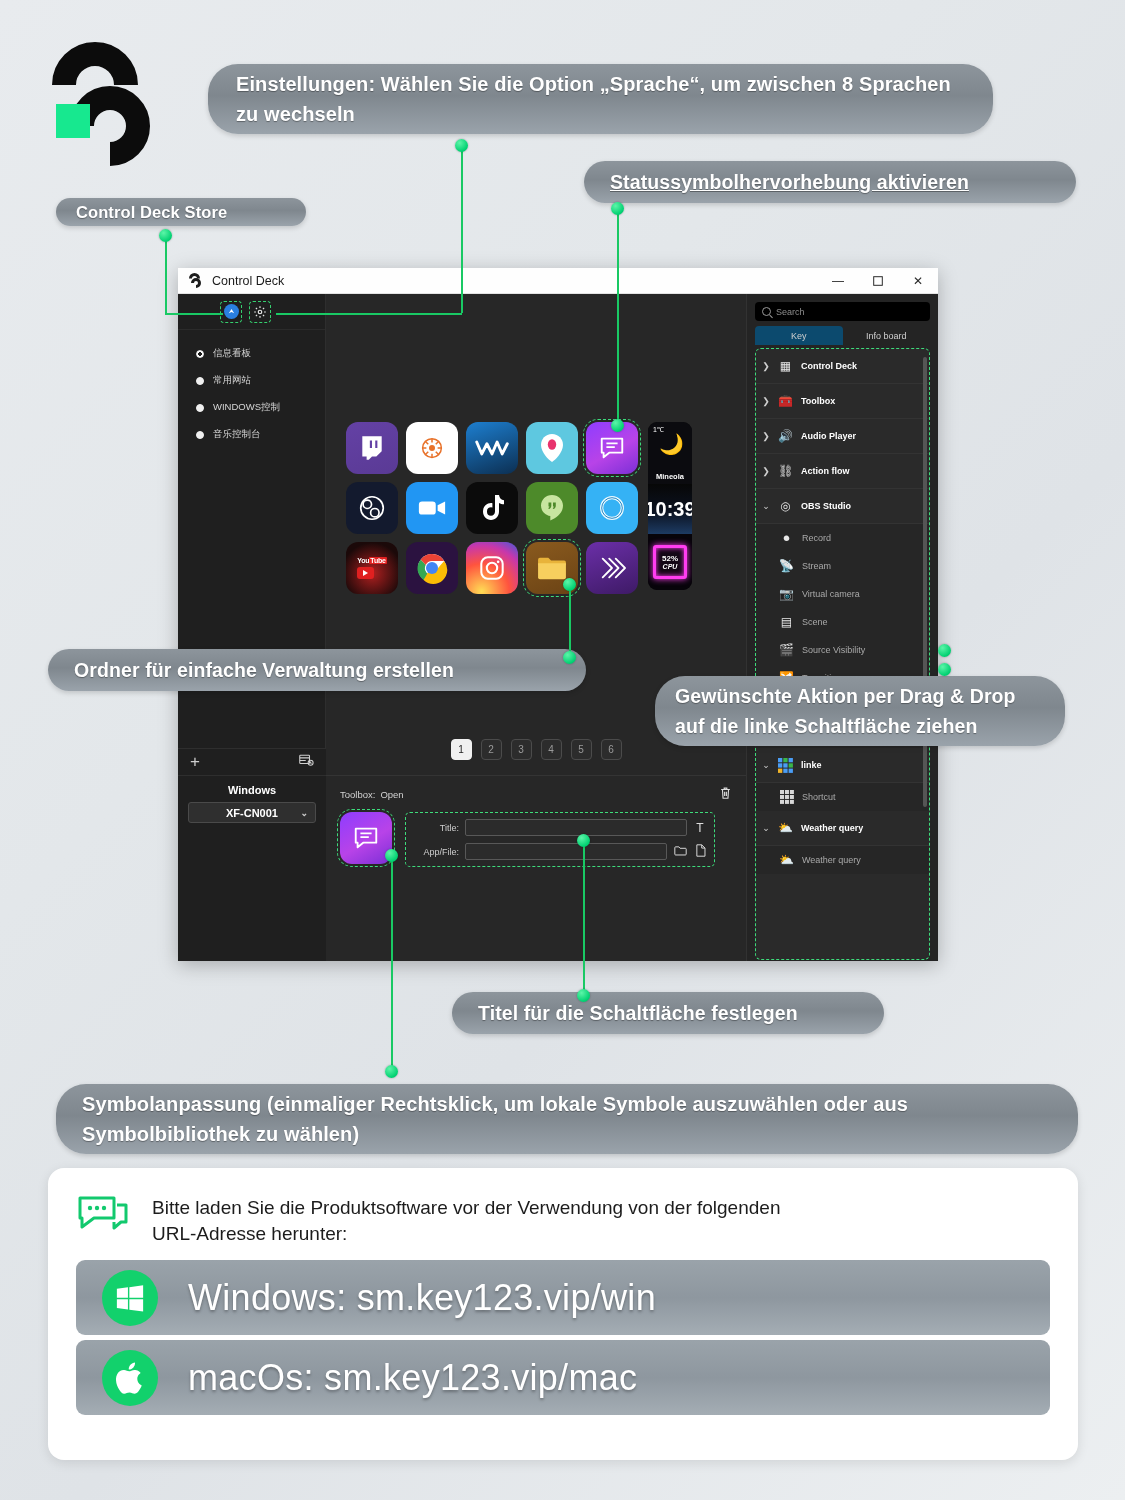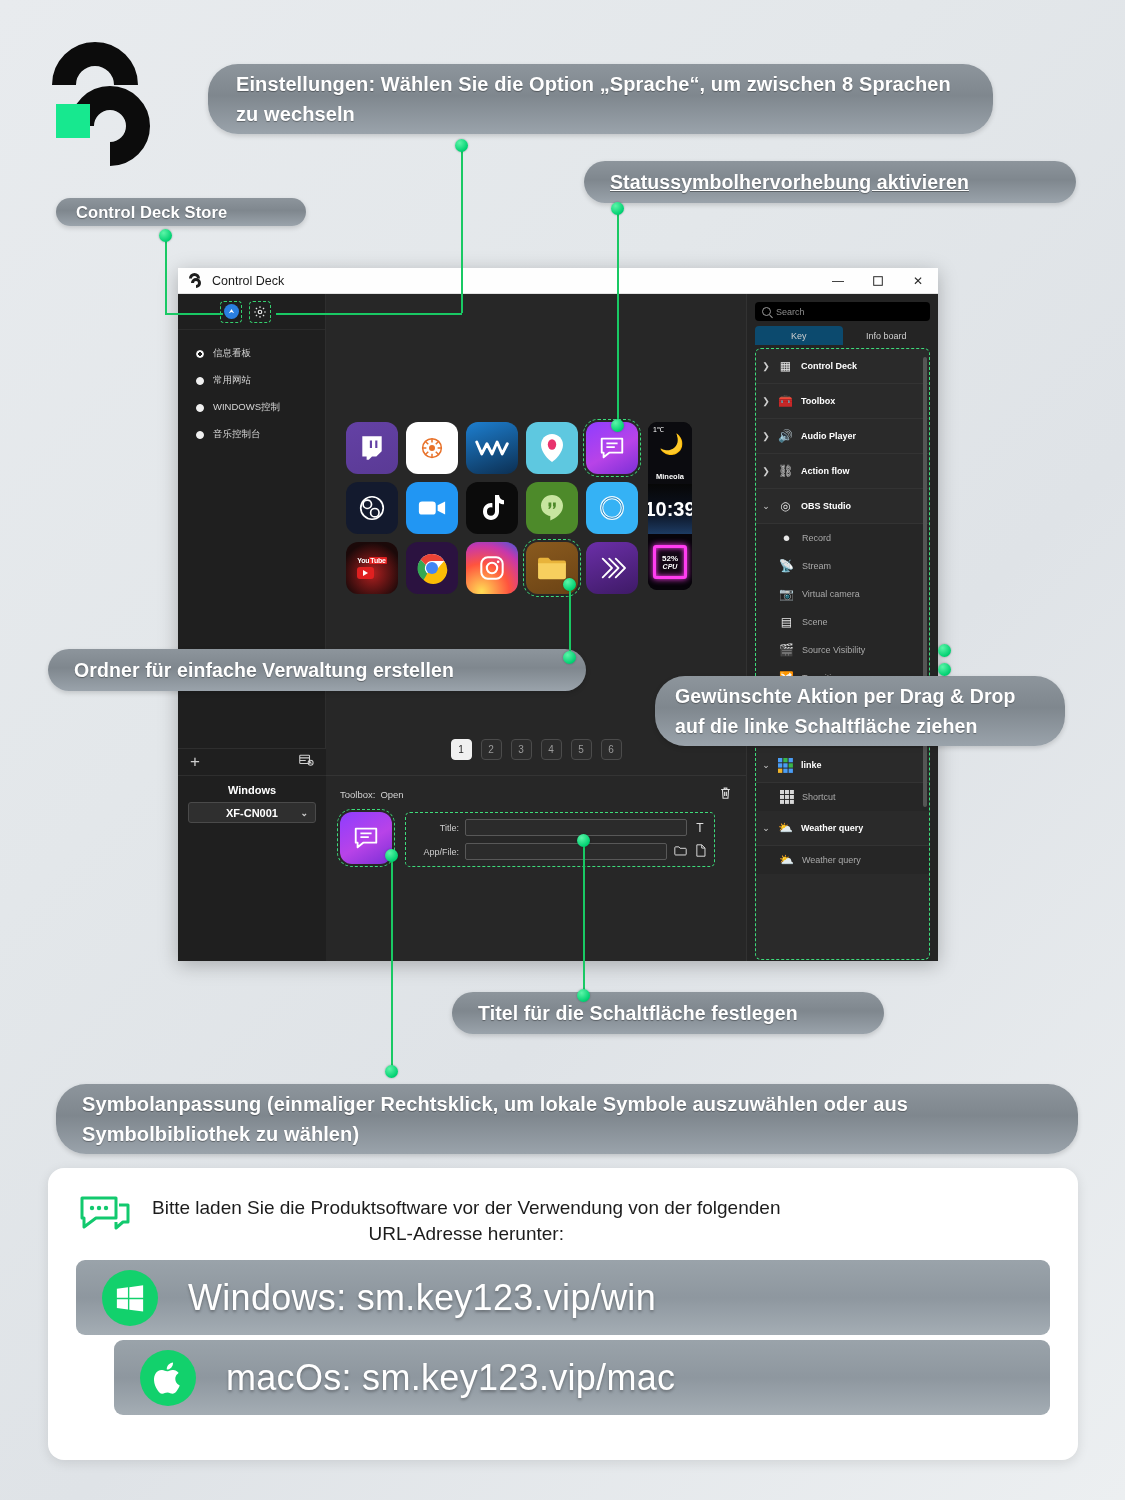--- a/index.html
+++ b/index.html
@@ -149,28 +149,28 @@
   .tr .tnm{ font-size:9px;font-weight:bold;color:#ffffff;}
   .tr.child{ height:28px;background:#262626;padding-left:22px;border-bottom:none;}
   .tr.child .tnm{ font-weight:normal;color:#a9a9a9;}
   #scrollbar{ position:absolute;right:2px;top:8px;width:4px;height:450px;background:#555;border-radius:2px;}
 
   
   #card{
     position:absolute;left:48px;top:1168px;width:1030px;height:292px;background:#ffffff;border-radius:16px;
     box-shadow:0 3px 12px rgba(0,0,0,.10);padding:24px 28px;
   }
-  #cardTop{ display:flex;gap:18px;align-items:flex-start;text-align:center;}
+  #cardTop{ display:flex;gap:18px;align-items:flex-start;}
   #cardTop .cicon{ width:58px;flex:0 0 58px;}
   #cardTop .ctext{ font-size:19px;line-height:26px;color:#1c1c1c;padding-top:3px;}
   .urlRow{
     margin-top:13px;height:75px;border-radius:9px;display:flex;align-items:center;padding-left:26px;gap:30px;
     background:linear-gradient(180deg,#9aa3aa 0%,#8e979f 50%,#a4adb4 100%);
   }
-  .urlRow.second{ margin-top:5px;margin-left:38px;}
+  .urlRow.second{ margin-top:5px;}
   .urlRow .oicon{ width:56px;height:56px;border-radius:50%;background:#12d16c;display:flex;align-items:center;justify-content:center;flex:0 0 56px;}
   .urlRow .utxt{ font-size:36px;color:#ffffff;text-shadow:0 2px 3px rgba(0,0,0,.3);letter-spacing:.3px;}
 </style>
 </head>
 <body>
 
 <div id="logo">
   <span class="arcTop"></span>
   <span class="arcBot"></span>
   <span class="sq"></span>

